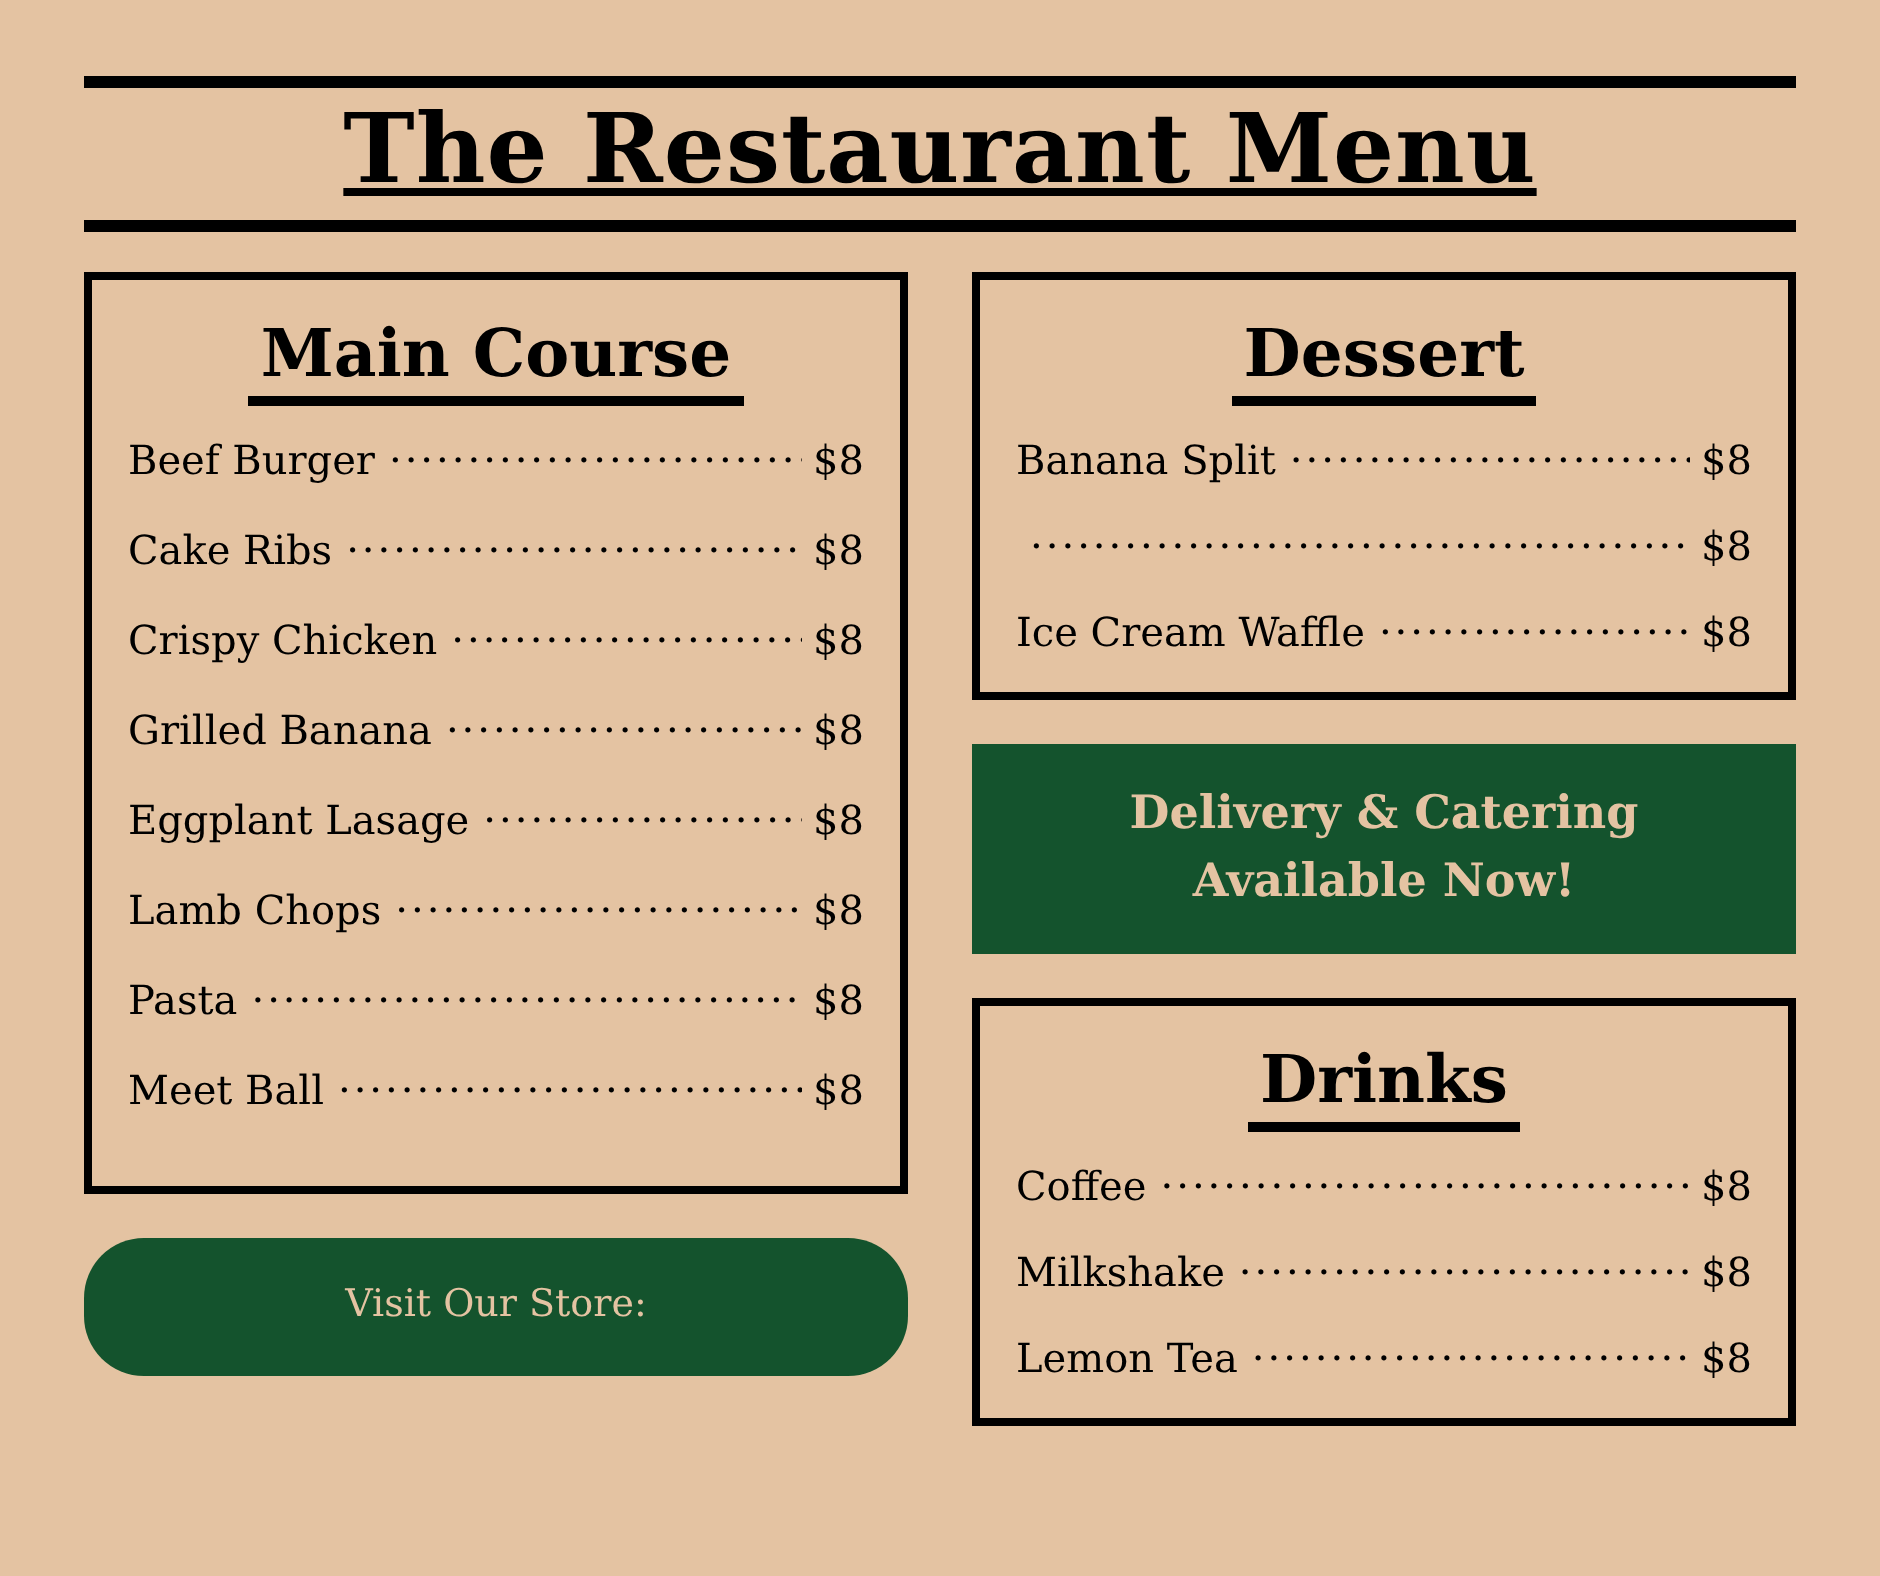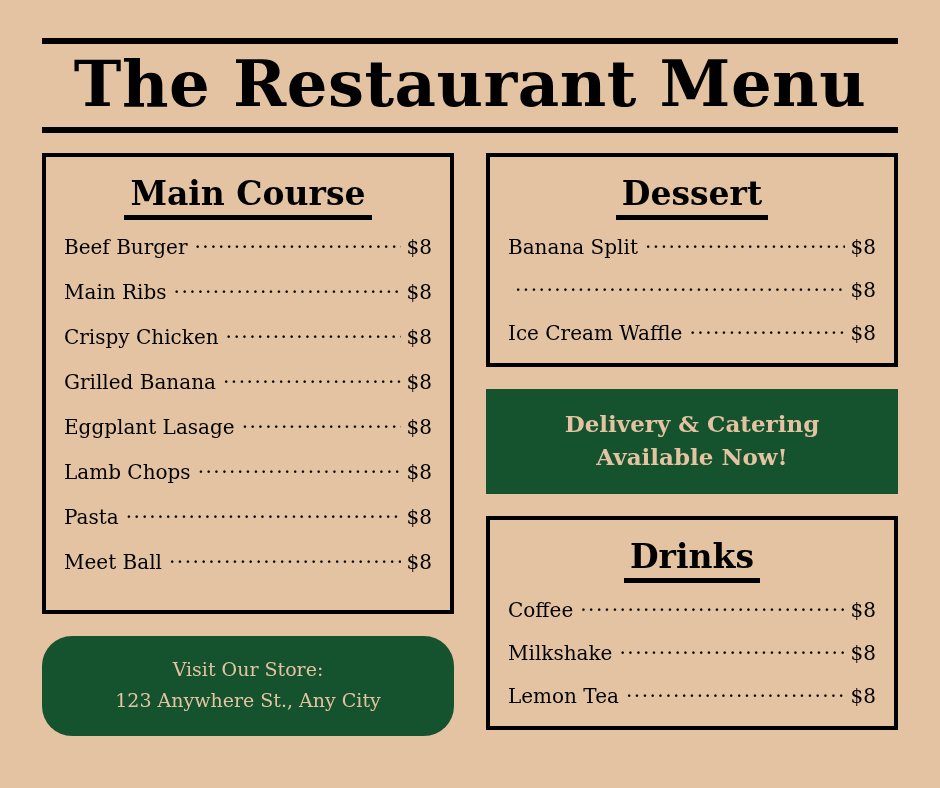--- a/index.html
+++ b/index.html
@@ -25,25 +25,26 @@
   
   .title-block {
     margin: 38px 42px 0 42px;
     border-top: 6px solid #000;
     border-bottom: 6px solid #000;
     padding: 6px 0 10px 0;
   }
   .title-text {
     font-family: "DejaVu Serif", serif;
     font-weight: bold;
-    font-size: 64px;
+    font-size: 48px;
     line-height: 1.05;
     text-align: center;
     letter-spacing: 0.5px;
     color: #000;
+    text-decoration: underline;
   }
 
   
   .columns {
     display: flex;
     margin: 20px 42px 0 42px;
     gap: 32px;
   }
   .col-left { width: 414px; }
   .col-right { width: 414px; }
@@ -142,21 +143,21 @@
         <div class="panel-title-wrap">
           <div class="panel-title">Main Course</div>
         </div>
 
         <div class="menu-row">
           <span class="item-name">Beef Burger</span>
           <span class="leader"></span>
           <span class="item-price">$8</span>
         </div>
         <div class="menu-row">
-          <span class="item-name">Main Ribs</span>
+          <span class="item-name">Cake Ribs</span>
           <span class="leader"></span>
           <span class="item-price">$8</span>
         </div>
         <div class="menu-row">
           <span class="item-name">Crispy Chicken</span>
           <span class="leader"></span>
           <span class="item-price">$8</span>
         </div>
         <div class="menu-row">
           <span class="item-name">Grilled Banana</span>
@@ -180,21 +181,20 @@
         </div>
         <div class="menu-row">
           <span class="item-name">Meet Ball</span>
           <span class="leader"></span>
           <span class="item-price">$8</span>
         </div>
       </div>
 
       <div class="black-box store-box">
         <span class="store-line">Visit Our Store:</span>
-        <span class="store-line">123 Anywhere St., Any City</span>
       </div>
 
     </div>
 
     <div class="col-right">
 
       <div class="panel panel-dessert">
         <div class="panel-title-wrap">
           <div class="panel-title">Dessert</div>
         </div>

